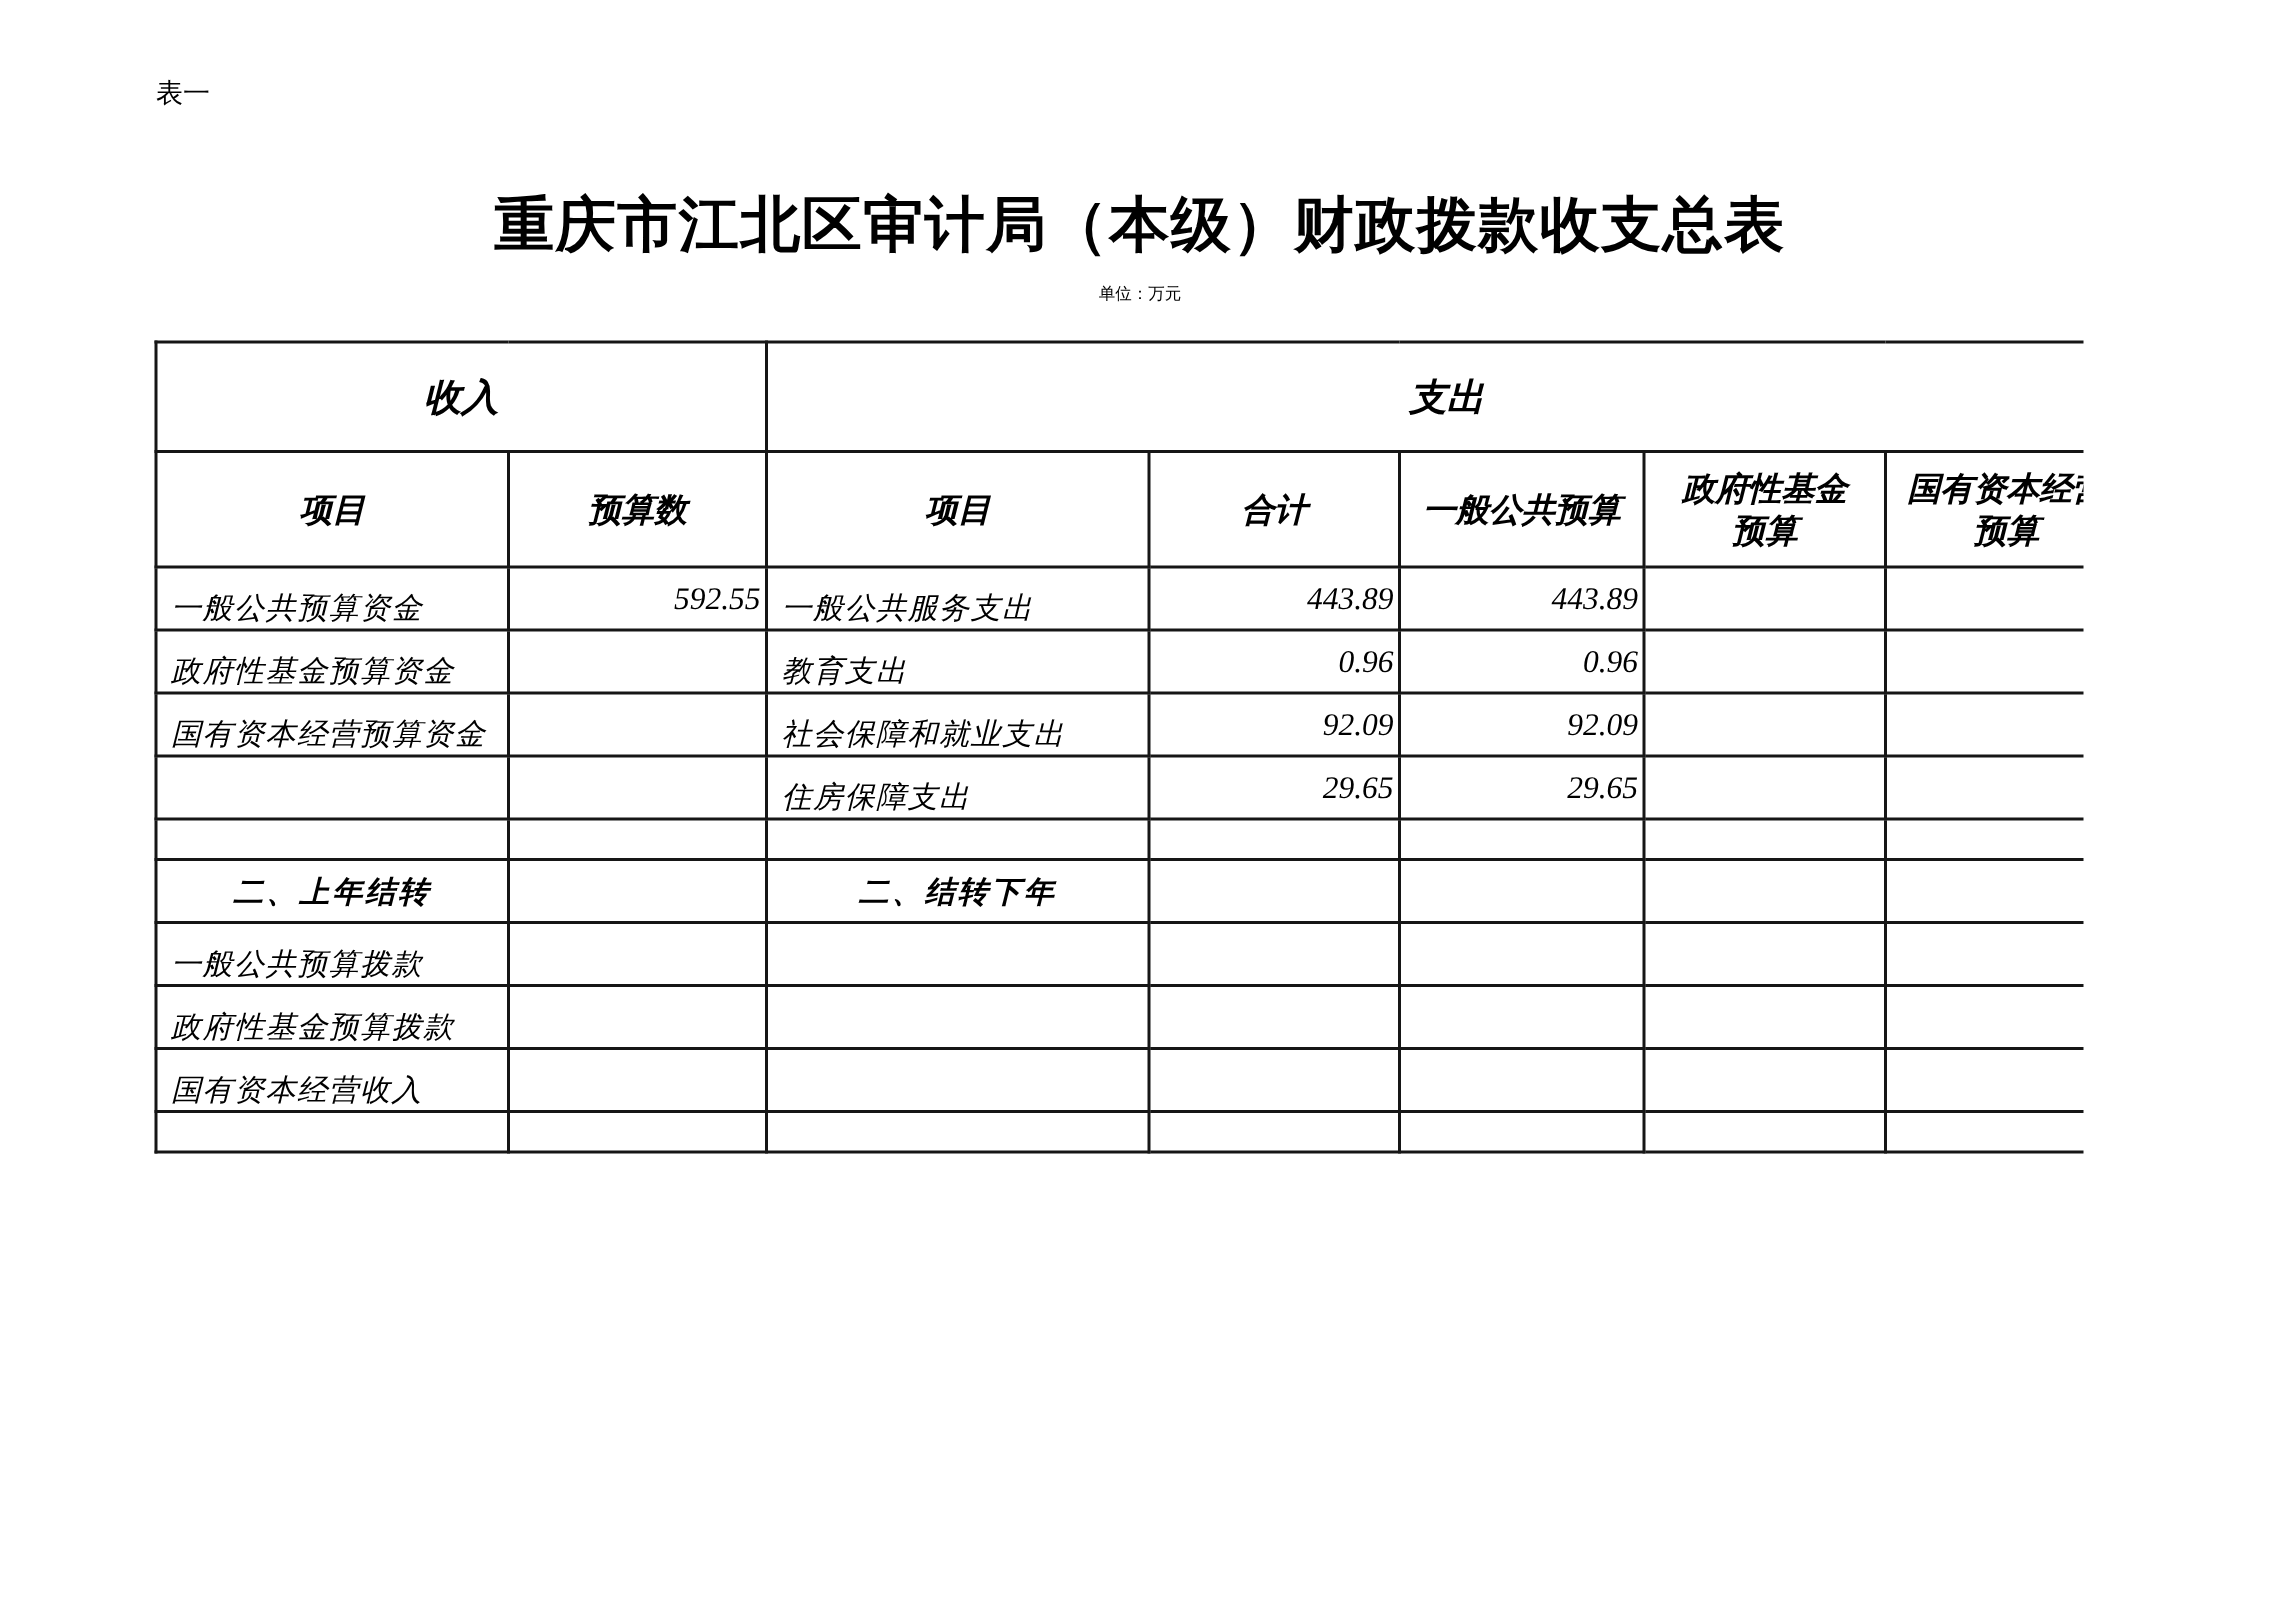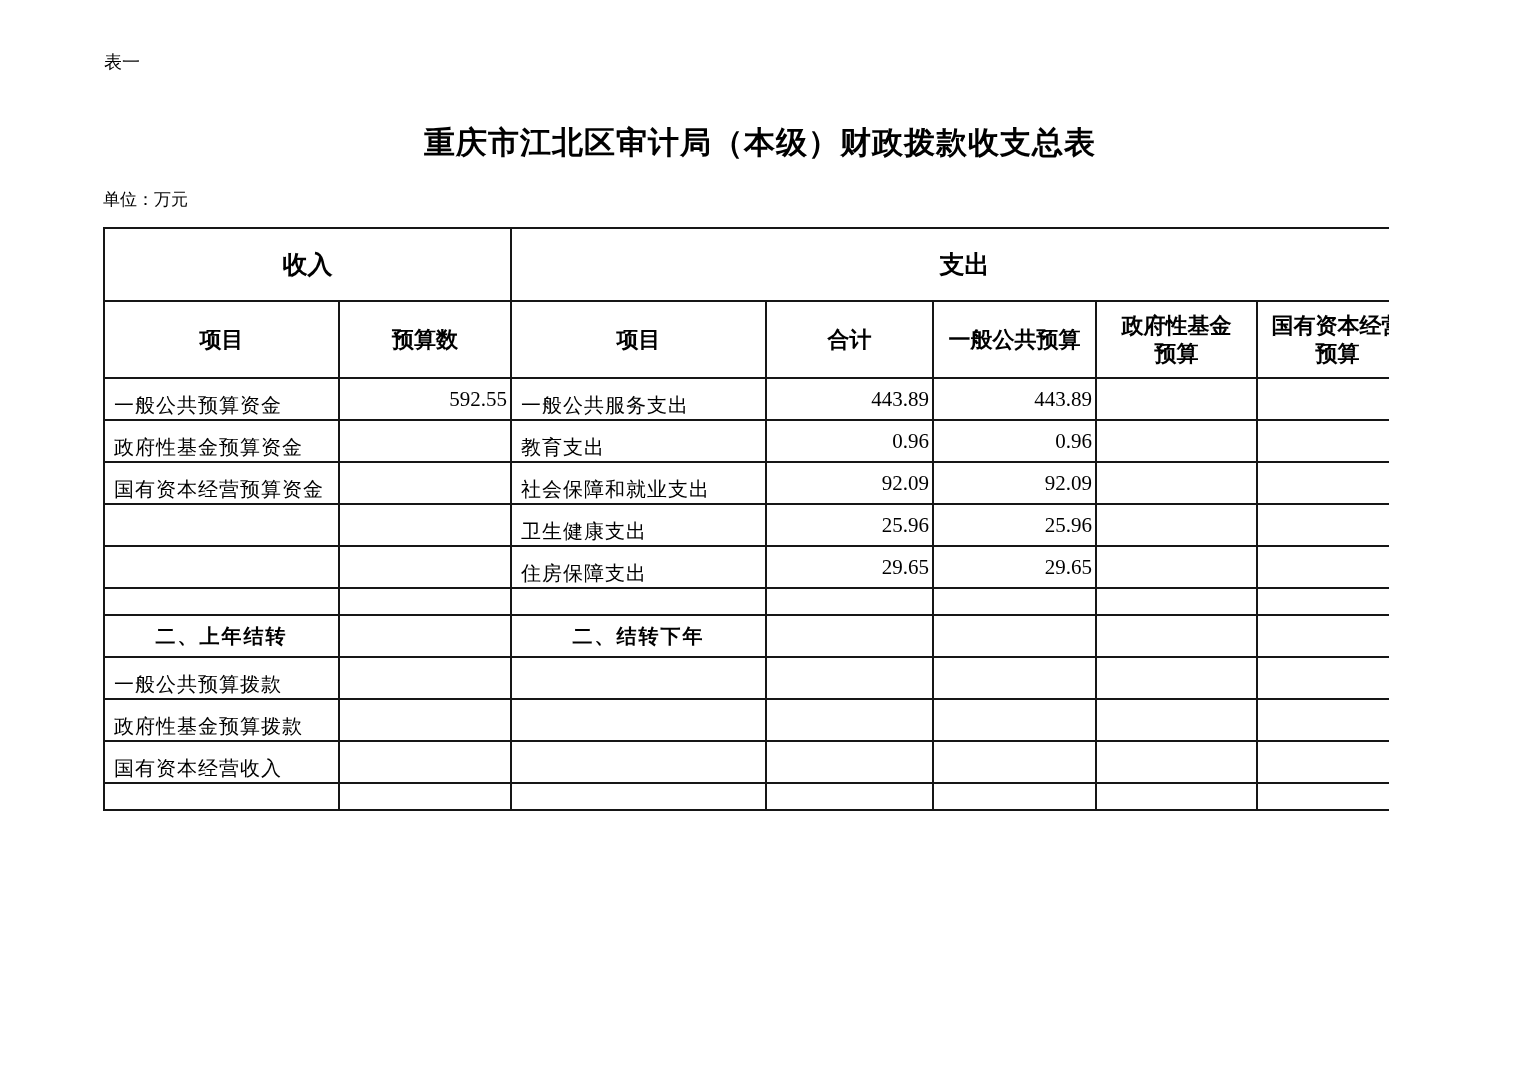--- a/index.html
+++ b/index.html
@@ -22,40 +22,41 @@
     top: 50px;
     font-size: 18px;
     font-family: "Liberation Serif", "DejaVu Serif", serif;
   }
   #doc-title {
     position: absolute;
     left: 0;
     top: 122px;
     width: 1520px;
     text-align: center;
-    font-size: 31px;
+    font-size: 40px;
     font-weight: bold;
     font-family: "Liberation Serif", "DejaVu Serif", serif;
     letter-spacing: 1px;
   }
   #unit-note {
     position: absolute;
     left: 103px;
     top: 188px;
     width: 1314px;
-    text-align: left;
-    font-size: 17px;
+    text-align: center;
+    font-size: 11px;
   }
   table#budget-table {
     position: absolute;
     left: 103px;
     top: 227px;
     width: 1314px;
     border-collapse: collapse;
     table-layout: fixed;
+    font-style: italic;
   }
   #budget-table th, #budget-table td {
     border: 2px solid #161616;
     overflow: hidden;
     vertical-align: middle;
     box-sizing: border-box;
   }
   #budget-table th {
     font-family: "Liberation Sans", "DejaVu Sans", sans-serif;
     font-weight: bold;
@@ -158,29 +159,20 @@
           <td class="num"></td>
           <td class="label">社会保障和就业支出</td>
           <td class="num">92.09</td>
           <td class="num">92.09</td>
           <td class="num"></td>
           <td class="num"></td>
         </tr>
         <tr class="row-data">
           <td class="label"></td>
           <td class="num"></td>
-          <td class="label">卫生健康支出</td>
-          <td class="num">25.96</td>
-          <td class="num">25.96</td>
-          <td class="num"></td>
-          <td class="num"></td>
-        </tr>
-        <tr class="row-data">
-          <td class="label"></td>
-          <td class="num"></td>
           <td class="label">住房保障支出</td>
           <td class="num">29.65</td>
           <td class="num">29.65</td>
           <td class="num"></td>
           <td class="num"></td>
         </tr>
         <tr class="row-spacer">
           <td class="label"></td>
           <td class="num"></td>
           <td class="label"></td>

